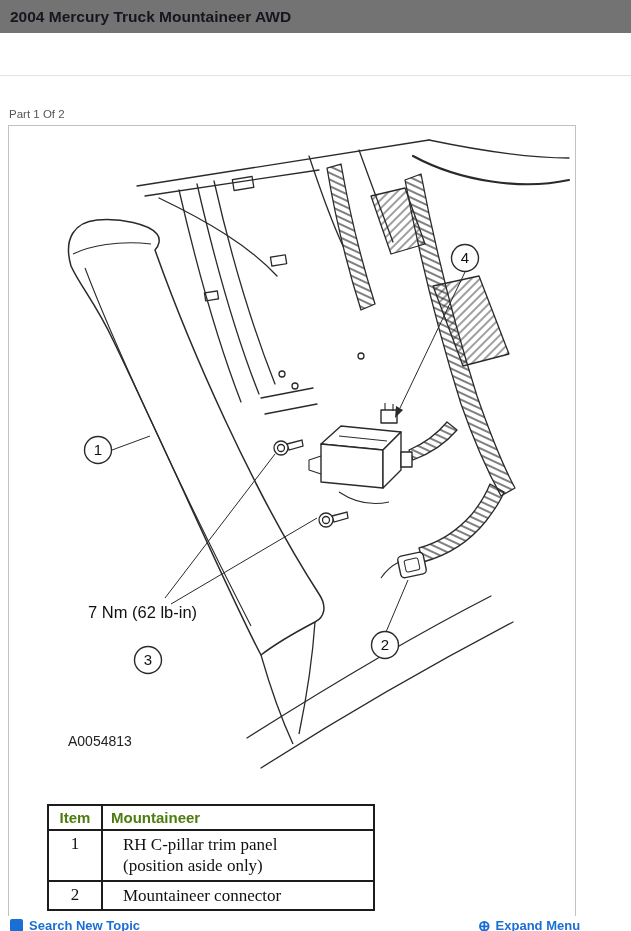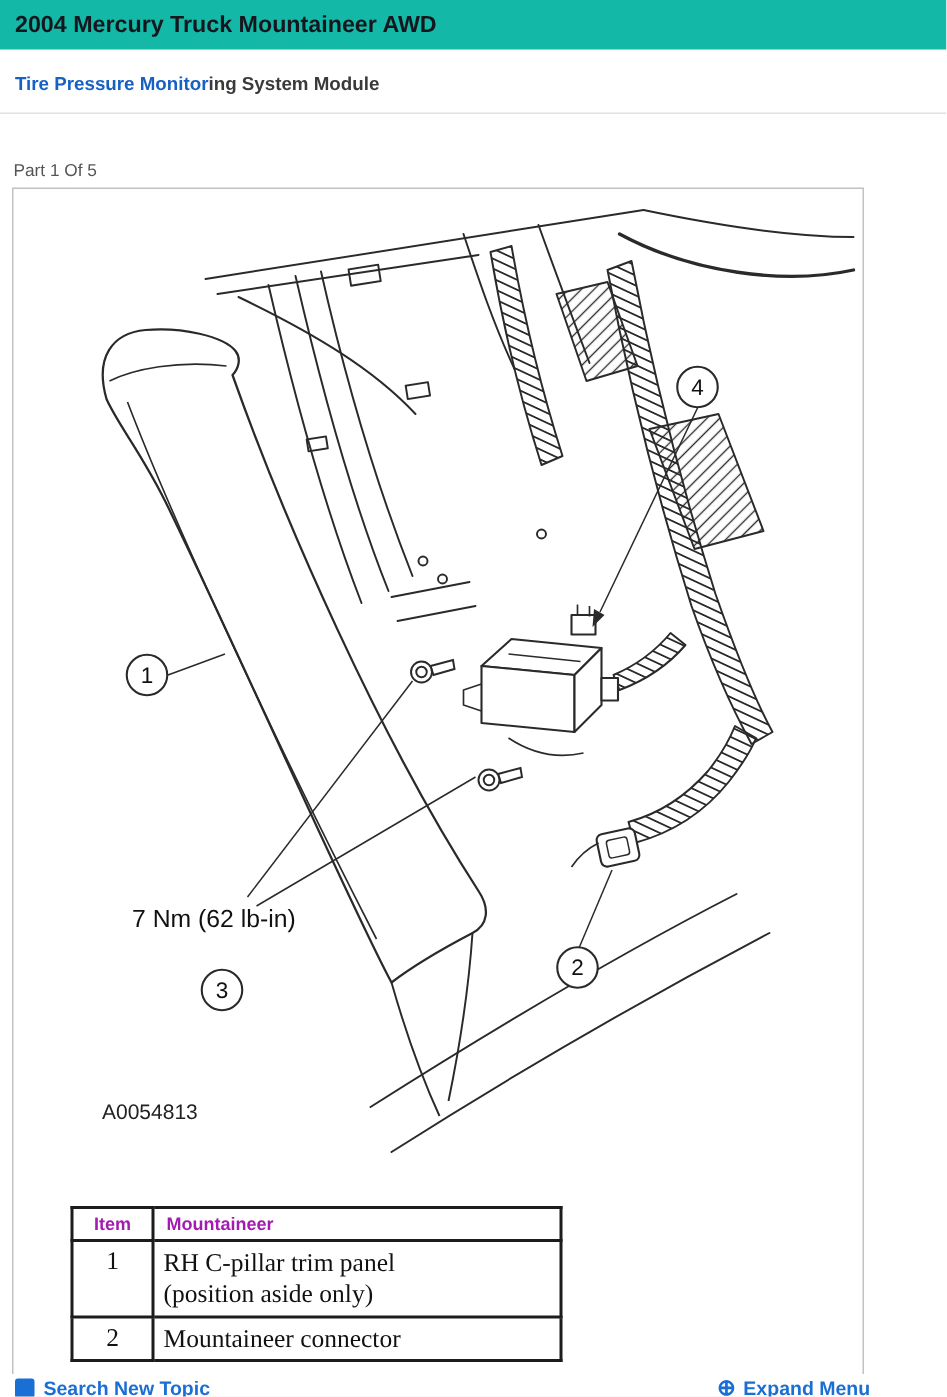--- a/index.html
+++ b/index.html
@@ -5,21 +5,21 @@
   * { margin:0; padding:0; box-sizing:border-box; }
   html,body { background:#fff; }
   body {
     width:631px; height:931px; overflow:hidden;
     font-family:"Liberation Sans", sans-serif;
   }
   .page { position:relative; width:631px; height:931px; overflow:hidden; background:#fff; }
 
   .topbar {
     position:absolute; top:0; left:0; right:0; height:33px;
-    background:#14b8a6; display:flex; align-items:center; gap:7px; padding:0 10px;
+    background:#737373; display:flex; align-items:center; gap:7px; padding:0 10px;
   }
   .topbar .t1 { font-weight:bold; font-size:15.5px; color:#16161f; white-space:nowrap; }
   .topbar .t2 { font-size:15px; color:#20202a; white-space:nowrap; }
 
   .breadcrumb { position:absolute; top:49px; left:10px; font-size:12.5px; font-weight:bold; }
   .breadcrumb .link { color:#1661c4; cursor:pointer; text-decoration:none; }
   .breadcrumb .plain { color:#3a3a3a; }
 
   .divider { position:absolute; top:75px; left:0; right:0; border-top:1px solid #e2e2e2; }
 
@@ -31,53 +31,50 @@
   }
   .figure svg { display:block; }
 
   .desc-table {
     border-collapse:collapse; margin:4px 0 0 38px;
     font-family:"Liberation Serif","DejaVu Serif",serif;
     font-size:17px; color:#111; background:#fff;
   }
   .desc-table th, .desc-table td { border:2px solid #1c1c1c; }
   .desc-table th {
-    font-family:"Liberation Sans",sans-serif; font-size:12px;
-    padding:3px 8px; text-align:left; color:#a21caf;
+    font-family:"Liberation Sans",sans-serif; font-size:15px;
+    padding:3px 8px; text-align:left; color:#4d7c0f;
   }
   .desc-table th.col-item { text-align:center; width:54px; }
   .desc-table td.item-cell { text-align:center; vertical-align:top; padding:3px 6px; }
-  .desc-table td.desc-cell { width:272px; padding:3px 6px; line-height:1.25; white-space:pre-line; }
+  .desc-table td.desc-cell { width:272px; padding:3px 20px; line-height:1.25; white-space:pre-line; }
 
   .footer {
     position:absolute; top:916px; left:0; right:0; height:20px;
     background:#fff; font-size:13px; font-weight:bold; color:#1a6fd4;
   }
   .footer .fleft { position:absolute; left:10px; top:2px; display:flex; gap:6px; align-items:center; cursor:pointer; }
   .footer .fright { position:absolute; left:478px; top:2px; display:flex; gap:5px; align-items:center; cursor:pointer; }
   .sq-icon { width:13px; height:13px; background:#1a6fd4; border-radius:2px; display:inline-block; flex:none; }
   .plus-icon { font-size:15px; line-height:13px; color:#1a6fd4; flex:none; }
   .footer a { color:#1a6fd4; text-decoration:none; white-space:nowrap; }
 </style>
 </head>
 <body>
 
 <div class="page">
 
   <div class="topbar">
     <span class="t1">2004 Mercury Truck Mountaineer AWD</span>
   </div>
 
-  <div class="breadcrumb">
-    <span class="link">Tire Pressure Monitor</span><span class="plain">ing System Module</span>
-  </div>
 
   <div class="divider"></div>
 
-  <div class="part-label">Part 1 Of 5</div>
+  <div class="part-label">Part 1 Of 2</div>
 
   <div class="figure">
 
     <svg viewBox="0 0 566 674" width="566" height="674">
       <defs>
         <pattern id="corr" width="6" height="6" patternUnits="userSpaceOnUse" patternTransform="rotate(115)">
           <line x1="3" y1="0" x2="3" y2="6" stroke="#2a2a2a" stroke-width="1.2"></line>
         </pattern>
         <pattern id="hatch" width="6" height="6" patternUnits="userSpaceOnUse" patternTransform="rotate(45)">
           <line x1="3" y1="0" x2="3" y2="6" stroke="#2a2a2a" stroke-width="0.9"></line>

